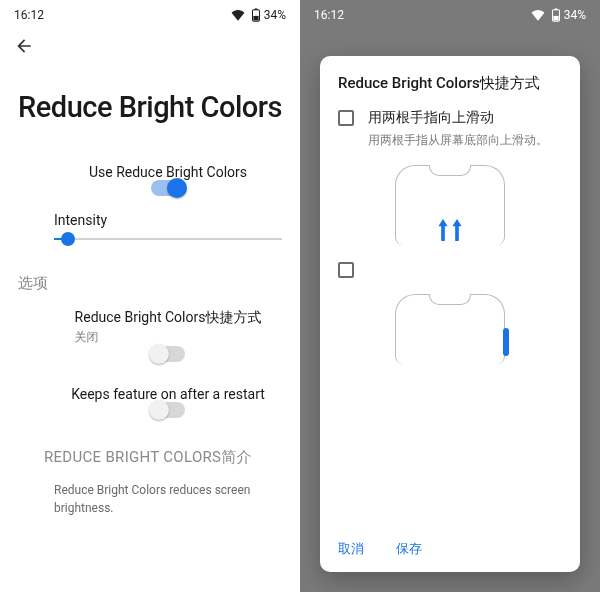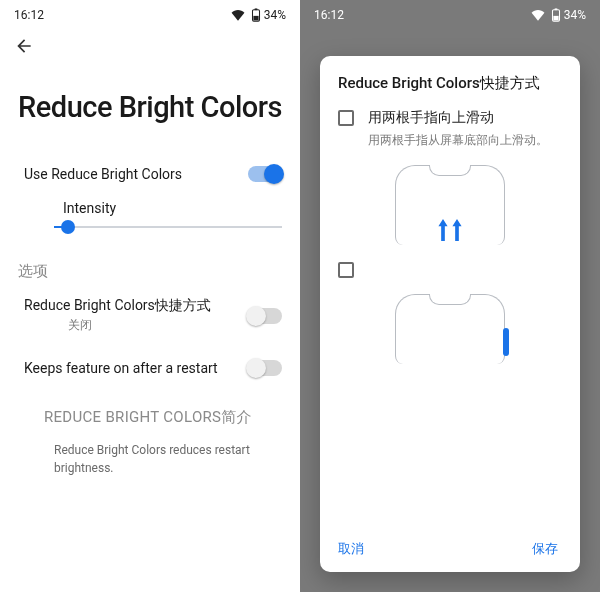--- a/index.html
+++ b/index.html
@@ -45,41 +45,42 @@
     font-size: 29px;
     font-weight: 500;
     color: #1a1a1a;
     padding: 24px 18px 28px 18px;
     letter-spacing: -0.5px;
     text-align: right;
   }
   .row {
     display: flex;
     align-items: center;
-    padding: 12px 18px 12px 24px;
+    padding: 12px 18px 12px 54px;
     min-height: 44px;
+    flex-direction: column;
   }
   .row .label { flex: 1; font-size: 14px; color: #1a1a1a; }
-  .row .sub { font-size: 12px; color: #7a7a7a; margin-top: 2px; margin-left: 44px; }
+  .row .sub { font-size: 12px; color: #7a7a7a; margin-top: 2px; }
   .row .col { flex: 1; display: flex; flex-direction: column; }
   
   .switch {
     width: 34px; height: 16px; border-radius: 8px; position: relative;
   }
   .switch.on { background: #9cc0ee; }
   .switch.off { background: #d7d7d7; }
   .switch .knob {
     position: absolute; top: -2px; width: 20px; height: 20px; border-radius: 50%;
     box-shadow: 0 1px 2px rgba(0,0,0,.3);
   }
   .switch.on .knob { right: -2px; background: #1a73e8; }
   .switch.off .knob { left: -2px; background: #f1f1f1; }
   
   .slider-row { padding: 4px 18px 12px 54px; }
-  .slider-label { font-size: 14px; color: #1a1a1a; margin-bottom: 10px; margin-left: 9px; }
+  .slider-label { font-size: 14px; color: #1a1a1a; margin-bottom: 10px; }
   .slider-track {
     height: 2px; background: #d0d4da; position: relative; margin-bottom: 4px;
   }
   .slider-fill {
     position: absolute; left: 0; top: 0; height: 2px; background: #1a73e8; width: 6%;
   }
   .slider-thumb {
     position: absolute; top: -6px; left: 6%; transform: translateX(-50%);
     width: 14px; height: 14px; border-radius: 50%; background: #1a73e8;
   }
@@ -135,21 +136,21 @@
   .arrows {
     position: absolute; bottom: 4px; left: 50%; transform: translateX(-50%);
     display: flex; gap: 2px;
   }
   .arrows svg { width: 12px; height: 22px; }
   .vol-btn {
     position: absolute; right: -4px; bottom: 8px;
     width: 6px; height: 28px; background: #1a73e8; border-radius: 3px;
   }
   .dialog-actions {
-    margin-top: auto; display: flex; justify-content: space-between; gap: 40px;
+    margin-top: auto; display: flex; justify-content: flex-start; gap: 32px;
     padding: 6px 4px 4px 0;
   }
   .dialog-actions .btn {
     font-size: 13px; font-weight: 500; color: #1a73e8; cursor: pointer;
   }
   .right-title-hint {
     position: absolute; top: 108px; left: 18px;
     font-size: 29px; font-weight: 500; color: #1a1a1a;
     z-index: 0;
   }
@@ -214,21 +215,21 @@
     </div>
 
     <div class="row">
       <span class="label">Keeps feature on after a restart</span>
       <span class="switch off">
           <span class="knob"></span>
         </span>
     </div>
 
     <div class="section-hdr caps">REDUCE BRIGHT COLORS简介</div>
-    <div class="desc">Reduce Bright Colors reduces restart brightness.</div>
+    <div class="desc">Reduce Bright Colors reduces screen brightness.</div>
   </div>
 
   <div class="pane right">
     <div class="statusbar dark">
       <span>16:12</span>
       <span class="spacer"></span>
       <span class="icon">
         <svg width="14" height="12" viewBox="0 0 24 20">
             <path fill="#fff" d="M12 20 L1 6 C7 0 17 0 23 6 Z"></path>
           </svg>

